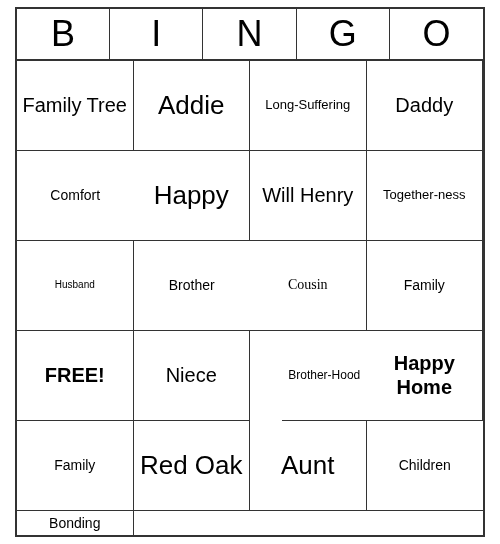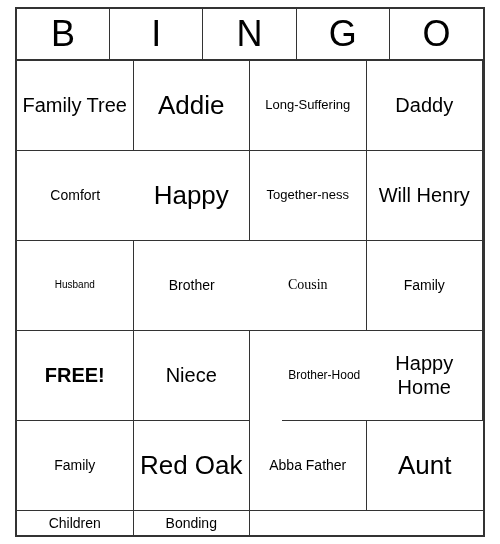--- a/index.html
+++ b/index.html
@@ -79,30 +79,29 @@
       <div class="bingo-header-cell">G</div>
       <div class="bingo-header-cell">O</div>
     </div>
   <div class="bingo-grid">
   <div class="bingo-cell" style="font-size: 20px;">Family Tree</div>
       <div class="bingo-cell" style="font-size: 26px;">Addie</div>
       <div class="bingo-cell" style="font-size: 13px;">Long-Suffering</div>
       <div class="bingo-cell" style="font-size: 20px;">Daddy</div>
       <div class="bingo-cell" style="font-size: 14px;">Comfort</div>
       <div class="bingo-cell" style="font-size: 26px;">Happy</div>
+      <div class="bingo-cell" style="font-size: 20px;">Will Henry</div>
       <div class="bingo-cell" style="font-size: 13px;">Together-ness</div>
-      <div class="bingo-cell" style="font-size: 20px;">Will Henry</div>
       <div class="bingo-cell" style="font-size: 10px;">Husband</div>
       <div class="bingo-cell" style="font-size: 14px;">Brother</div>
       <div class="bingo-cell" style="font-size: 14px; font-family: Liberation Serif, serif;">Cousin</div>
       <div class="bingo-cell" style="font-size: 14px;">Family</div>
       <div class="bingo-cell" style="font-size: 20px; font-weight: bold;">FREE!</div>
       <div class="bingo-cell" style="font-size: 20px;">Niece</div>
       <div class="bingo-cell" style="font-size: 12px; margin-left: 32px;">Brother-Hood</div>
-      <div class="bingo-cell" style="font-size: 20px;">Happy Home</div>
+      <div class="bingo-cell" style="font-size: 20px; font-weight: bold;">Happy Home</div>
       <div class="bingo-cell" style="font-size: 14px;">Family</div>
       <div class="bingo-cell" style="font-size: 26px;">Red Oak</div>
-      <div class="bingo-cell" style="font-size: 14px;">Abba Father</div>
       <div class="bingo-cell" style="font-size: 26px;">Aunt</div>
       <div class="bingo-cell" style="font-size: 14px;">Children</div>
       <div class="bingo-cell" style="font-size: 14px;">Bonding</div>
     </div>
 </div>
 
 </body></html>

